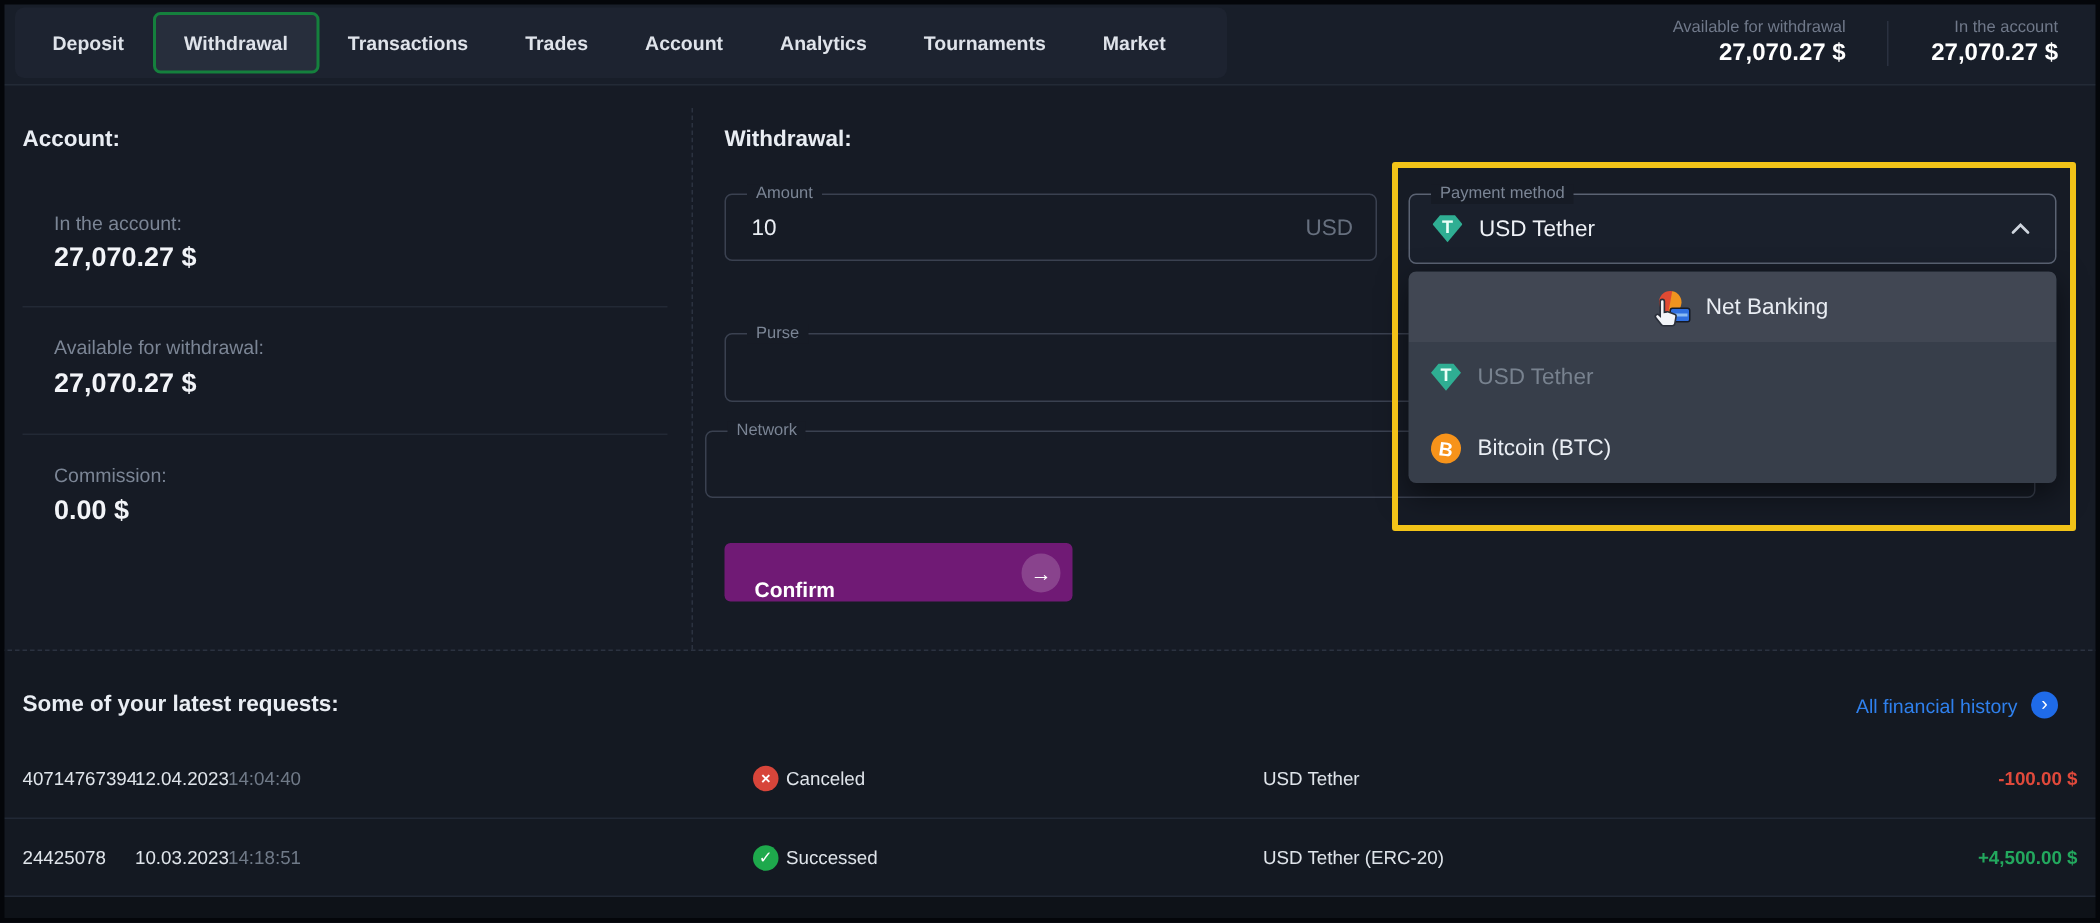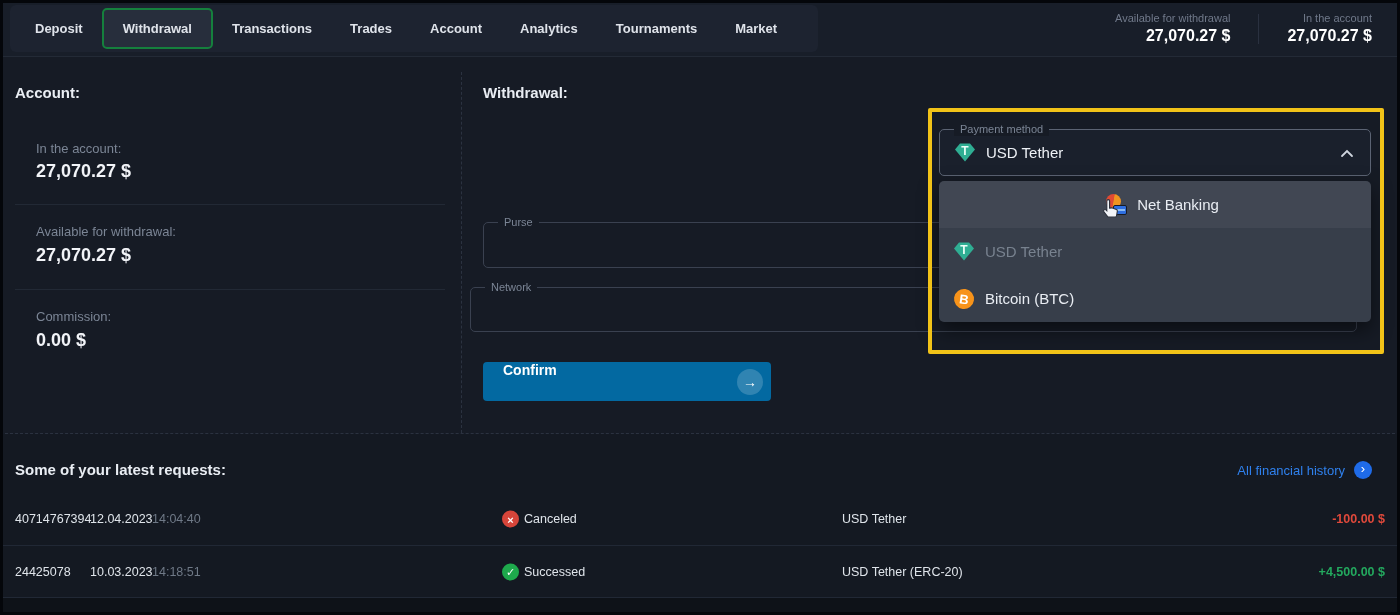--- a/index.html
+++ b/index.html
@@ -28,21 +28,21 @@
   .acc-div { position: absolute; left: 15px; width: 430px; border-top: 1px solid #222935; }
   .vdash { position: absolute; left: 461px; top: 72px; height: 361px; border-left: 1px dashed #2b3240; }
   .hdash { position: absolute; left: 0; top: 433px; width: 100%; border-top: 1px dashed #2b3240; }
 
   
   .field { position: absolute; border: 1px solid #3a4150; border-radius: 5px; background: transparent; }
   .field-label { position: absolute; top: -7px; left: 14px; background: #161b25; padding: 0 6px; font-size: 11px; color: #7b8595; line-height: 13px; }
   .field-value { position: absolute; left: 17px; top: 50%; transform: translateY(-50%); font-size: 15px; color: #e9edf3; }
   .field-adorn { position: absolute; right: 15px; top: 50%; transform: translateY(-50%); font-size: 15px; color: #67707f; }
 
-  .confirm-btn { position: absolute; left: 483px; top: 362px; width: 288px; height: 39px; background: #0369a1; border-radius: 4px; cursor: pointer; display: flex; align-items: flex-start; }
+  .confirm-btn { position: absolute; left: 483px; top: 362px; width: 232px; height: 39px; background: #701a75; border-radius: 4px; cursor: pointer; display: flex; align-items: flex-end; }
   .confirm-label { margin-left: 20px; font-size: 14px; font-weight: bold; color: #ffffff; }
   .confirm-arrow { position: absolute; right: 8px; top: 50%; transform: translateY(-50%); width: 26px; height: 26px; border-radius: 50%; background: rgba(255,255,255,0.18); color: #fff; font-size: 14px; display: flex; align-items: center; justify-content: center; }
 
   
   .pm-select { position: absolute; left: 939px; top: 129px; width: 432px; height: 47px; background: #1a202c; border: 1px solid #5b6373; border-radius: 5px; cursor: pointer; z-index: 6; }
   .pm-select .field-label { background: #161b25; }
   .pm-sel-row { position: absolute; left: 14px; top: 0; height: 100%; display: flex; align-items: center; }
   .pm-sel-text { margin-left: 10px; font-size: 15px; color: #eef1f6; }
   .pm-chevron { position: absolute; right: 16px; top: 50%; transform: translateY(-50%); }
 
@@ -123,20 +123,25 @@
   <div class="acc-div" style="top:204px;"></div>
   <div class="acc-label" style="top:224px;">Available for withdrawal:</div>
   <div class="acc-value" style="top:245px;">27,070.27 $</div>
   <div class="acc-div" style="top:289px;"></div>
   <div class="acc-label" style="top:309px;">Commission:</div>
   <div class="acc-value" style="top:330px;">0.00 $</div>
   <div class="vdash"></div>
 
   <div class="sec-title" style="left:483px; top:84px;">Withdrawal:</div>
 
+  <div class="field" style="left:483px; top:129px; width:435px; height:45px;">
+    <span class="field-label">Amount</span>
+    <span class="field-value">10</span>
+    <span class="field-adorn">USD</span>
+  </div>
 
   <div class="field" style="left:483px; top:222px; width:887px; height:46px;">
     <span class="field-label">Purse</span>
     <span class="field-value"></span>
   </div>
 
   <div class="field" style="left:470px; top:287px; width:887px; height:45px;">
     <span class="field-label">Network</span>
     <span class="field-value"></span>
     <span class="field-adorn">

